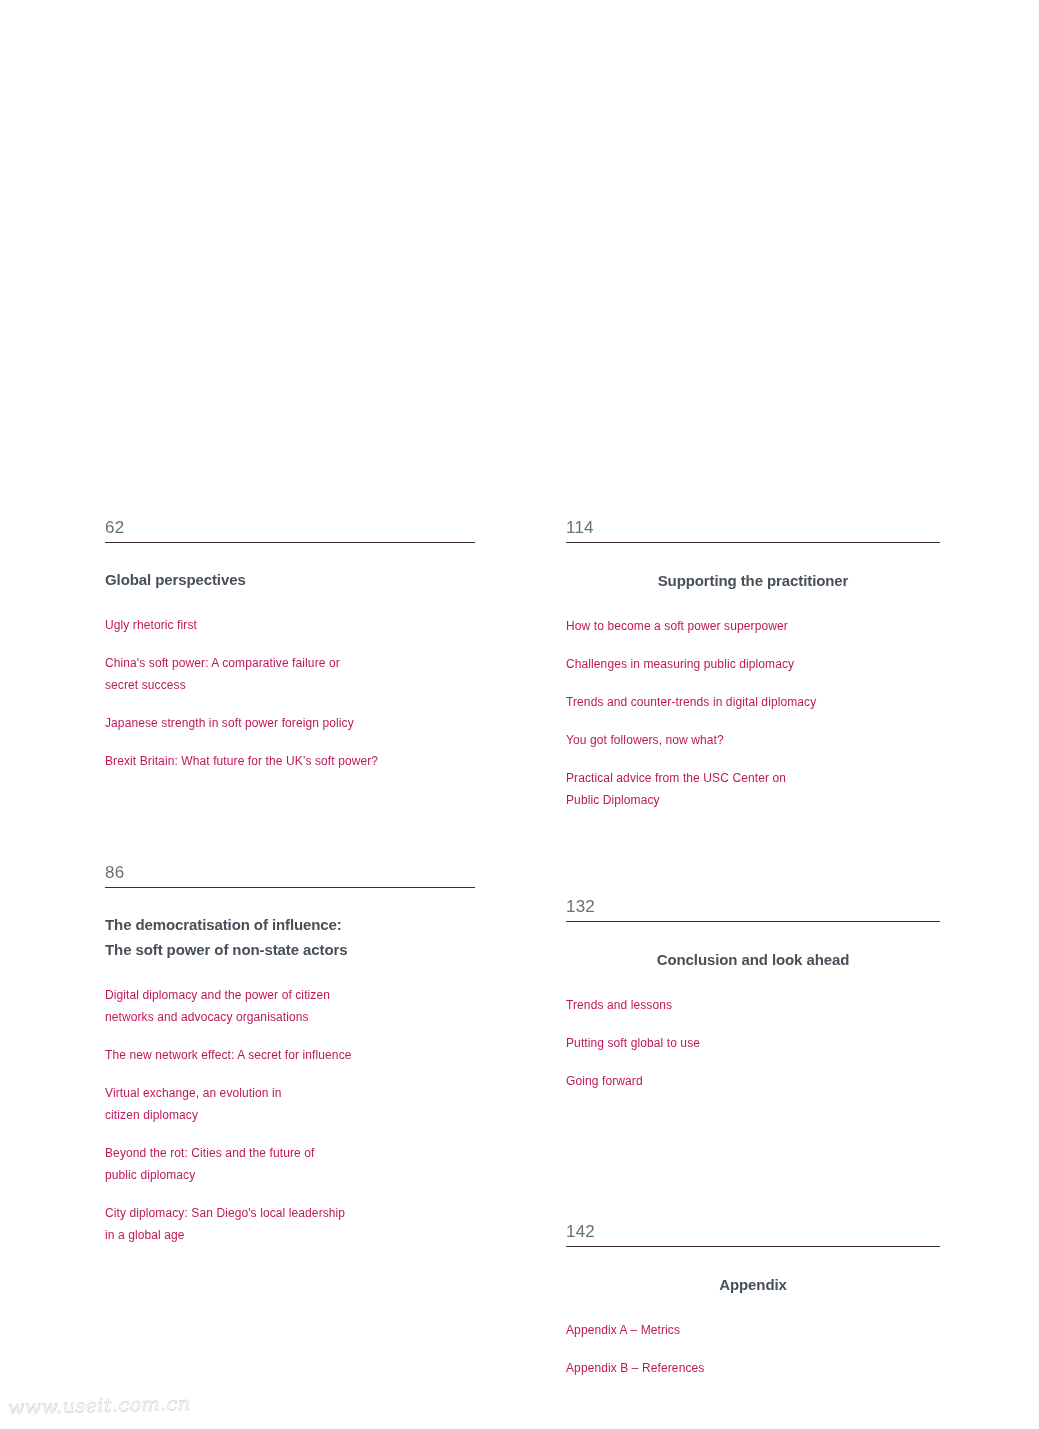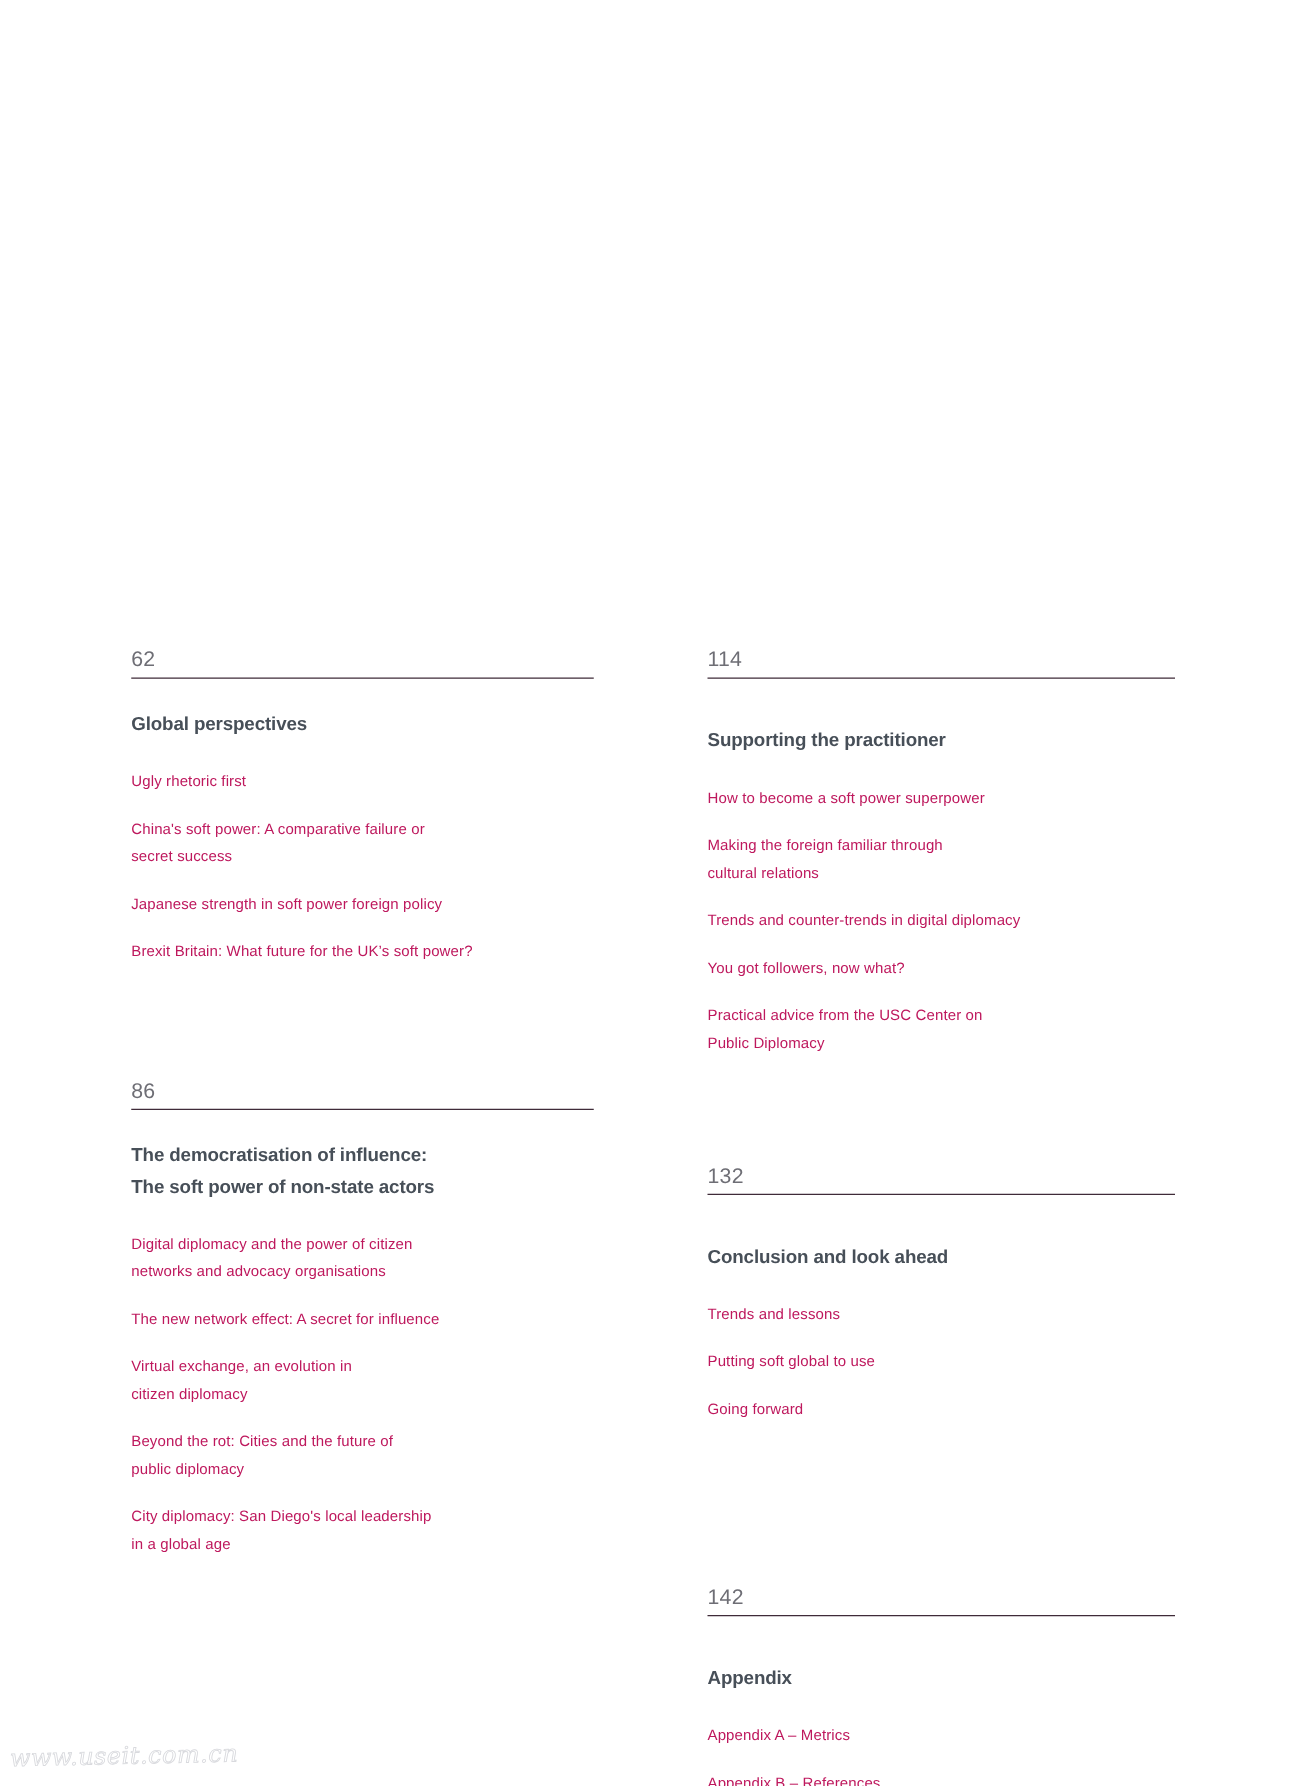--- a/index.html
+++ b/index.html
@@ -71,21 +71,21 @@
     margin-bottom: 16px;
     letter-spacing: 0.1px;
   }
   .item:last-child { margin-bottom: 0; }
 
   
   .sec-left-2 { margin-top: 90px; }
   .sec-right-2 { margin-top: 85px; }
   .sec-right-3 { margin-top: 129px; }
 
-  .col-right .section-title { margin-top: 37px; }
+  .col-right .section-title { margin-top: 25px; text-align: center; }
 
   
   .watermark {
     position: absolute;
     left: 8px;
     top: 1394px;
     font-family: "DejaVu Serif", serif;
     font-style: italic;
     font-size: 19px;
     letter-spacing: 0.5px;
@@ -137,21 +137,21 @@
 
     <div class="col col-right">
 
       <div class="section">
         <div class="section-head">
           <div class="page-num">114</div>
         </div>
         <div class="section-title">Supporting the practitioner</div>
         <div class="items">
           <div class="item">How to become a soft power superpower</div>
-          <div class="item">Making the foreign familiar through<br>cultural relations</div>
+          <div class="item">Challenges in measuring public diplomacy</div>
           <div class="item">Trends and counter-trends in digital diplomacy</div>
           <div class="item">You got followers, now what?</div>
           <div class="item">Practical advice from the USC Center on<br>Public Diplomacy</div>
         </div>
       </div>
 
       <div class="section sec-right-2">
         <div class="section-head">
           <div class="page-num">132</div>
         </div>

